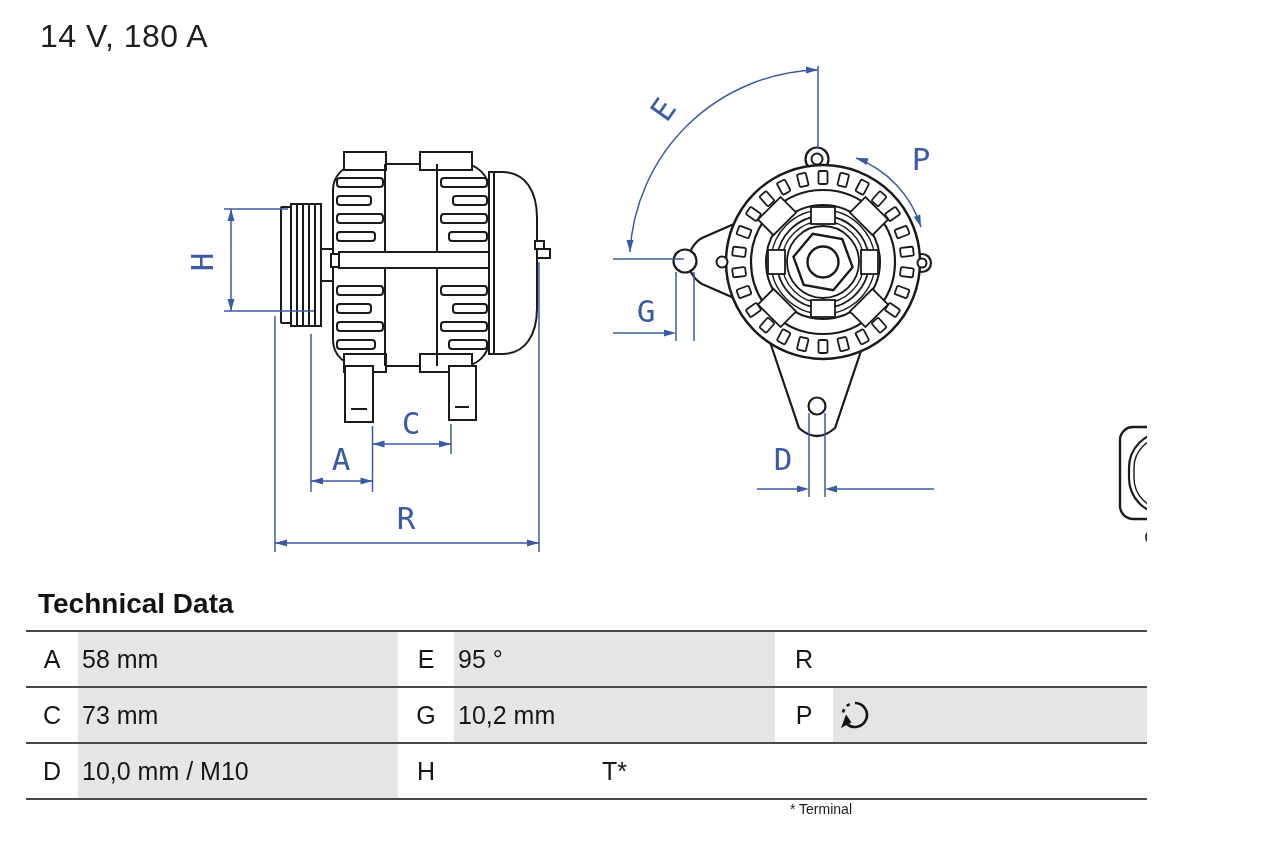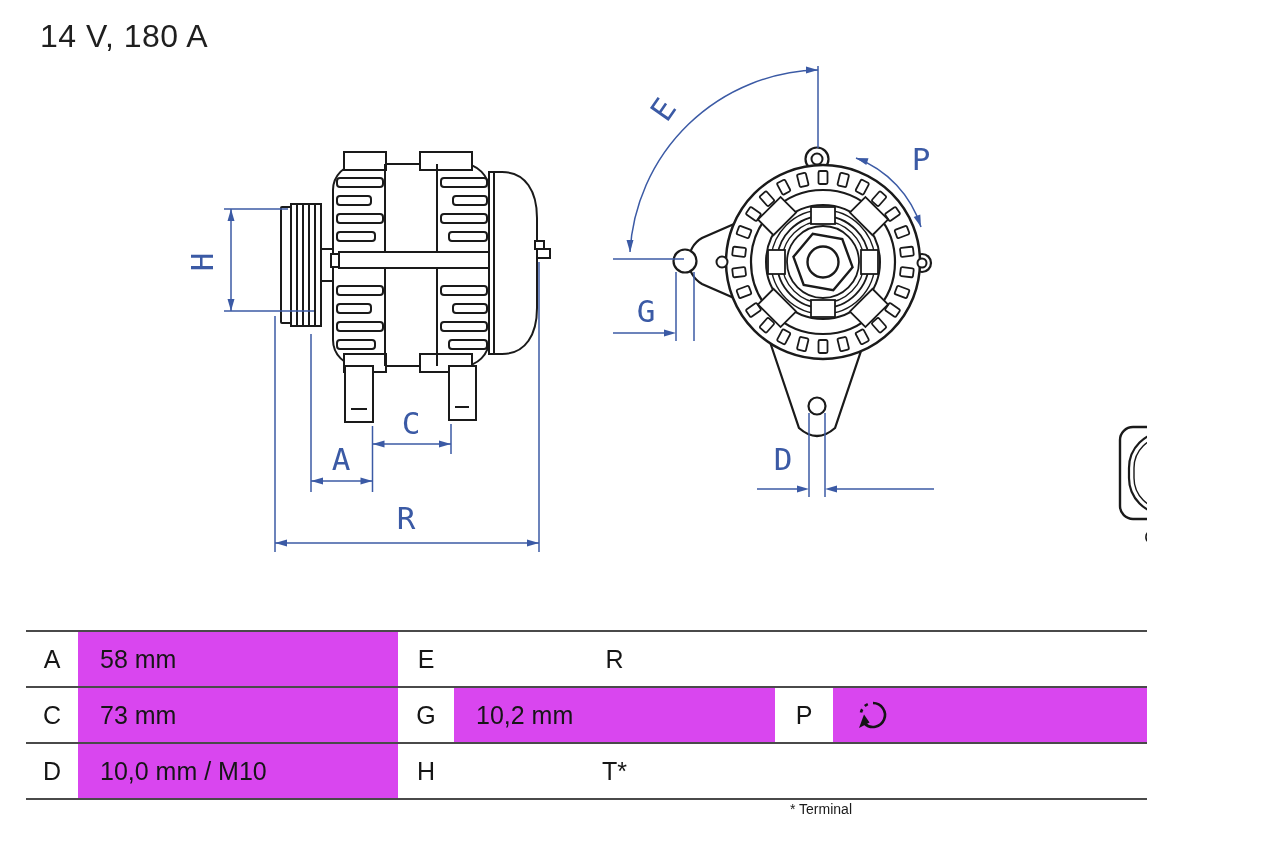--- a/index.html
+++ b/index.html
@@ -7,21 +7,21 @@
          font-family:"Liberation Sans",sans-serif;color:#1a1a1a;}
   #drawing{position:absolute;left:0;top:0;}
   .product-title{position:absolute;left:40px;top:18px;font-size:32px;font-weight:400;
                  letter-spacing:0.5px;color:#1f1f1f;}
   .tech-heading{position:absolute;left:38px;top:588px;font-size:28px;font-weight:700;color:#141414;}
   .tech-table{position:absolute;left:26px;top:630px;width:1229px;border-top:2px solid #4a4a4a;}
   .t-row{display:grid;grid-template-columns:52px 320px 56px 321px 58px 422px;
          height:54px;border-bottom:2px solid #4a4a4a;}
   .t-key{background:#ffffff;display:flex;align-items:center;justify-content:center;
          font-size:25px;color:#161616;}
-  .t-val{background:#d946ef;display:flex;align-items:center;padding-left:22px;
+  .t-val{background:#e5e5e5;display:flex;align-items:center;padding-left:4px;
          font-size:25px;color:#161616;}
   .footnote{position:absolute;left:790px;top:801px;font-size:14px;color:#1a1a1a;}
   .dim-label{font-family:"DejaVu Sans Mono",monospace;font-size:31px;fill:#3b5aa5;}
   .com-label{font-family:"Liberation Sans",sans-serif;font-size:17px;fill:#141414;}
   svg .blk{stroke:#1a1a1a;fill:none;}
   svg .blkf{stroke:#1a1a1a;fill:#ffffff;}
   svg .blu{stroke:#3b5aa5;fill:none;stroke-width:1.5;}
   svg .bluf{fill:#3b5aa5;stroke:none;}
 </style>
 </head>
@@ -246,26 +246,28 @@
       <rect class="blkf" x="1129" y="432" width="114" height="82" rx="36" stroke-width="2.2"></rect>
       <rect class="blk" x="1134" y="437" width="104" height="72" rx="31" stroke-width="1.4"></rect>
       <rect class="blkf" x="1164" y="436" width="14" height="11" stroke-width="2"></rect>
       <rect class="blkf" x="1201" y="436" width="14" height="11" stroke-width="2"></rect>
       <rect class="blkf" x="1183" y="498" width="15" height="12" stroke-width="2"></rect>
       <rect x="1161" y="467" width="24" height="9" fill="#141414"></rect>
       <text class="com-label" x="1164" y="543" text-anchor="middle">COM</text>
     </g>
   </svg>
 
+  <div class="tech-heading">Technical Data</div>
 
   <div class="tech-table">
     <div class="t-row">
       <div class="t-key">A</div>
       <div class="t-val">58 mm</div>
       <div class="t-key">E</div>
+      <div class="t-val">95 °</div>
       <div class="t-key">R</div>
     </div>
     <div class="t-row">
       <div class="t-key">C</div>
       <div class="t-val">73 mm</div>
       <div class="t-key">G</div>
       <div class="t-val">10,2 mm</div>
       <div class="t-key">P</div>
       <div class="t-val">
         <svg width="36" height="36" viewBox="0 0 36 36">

